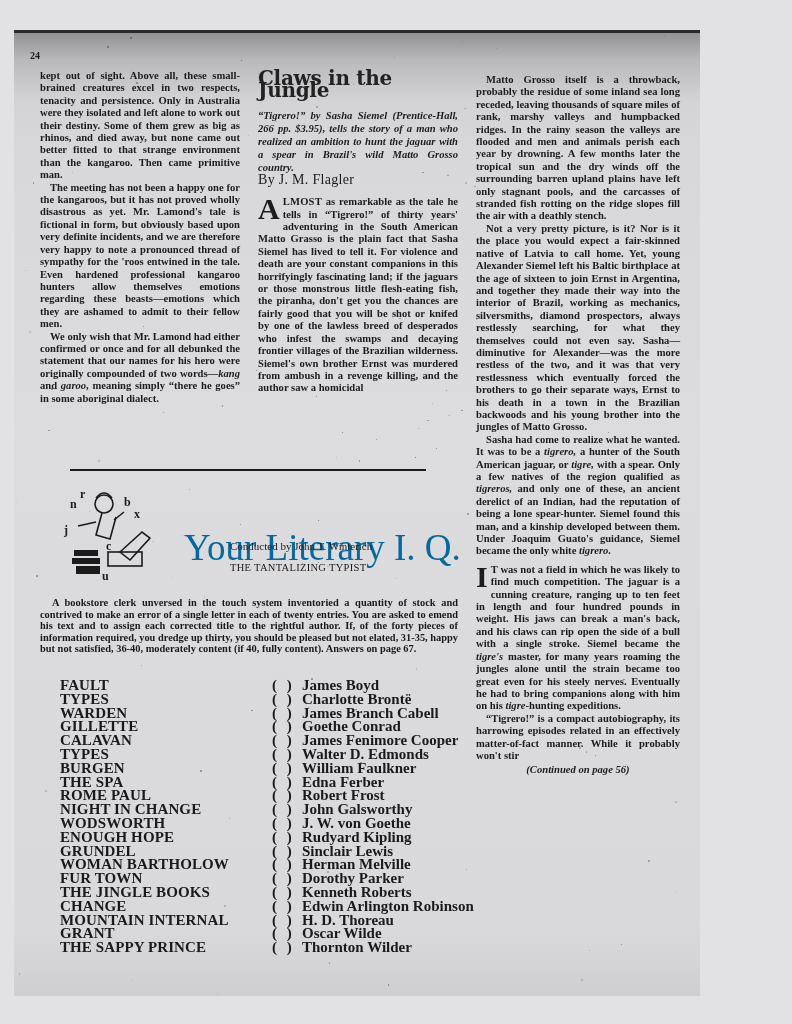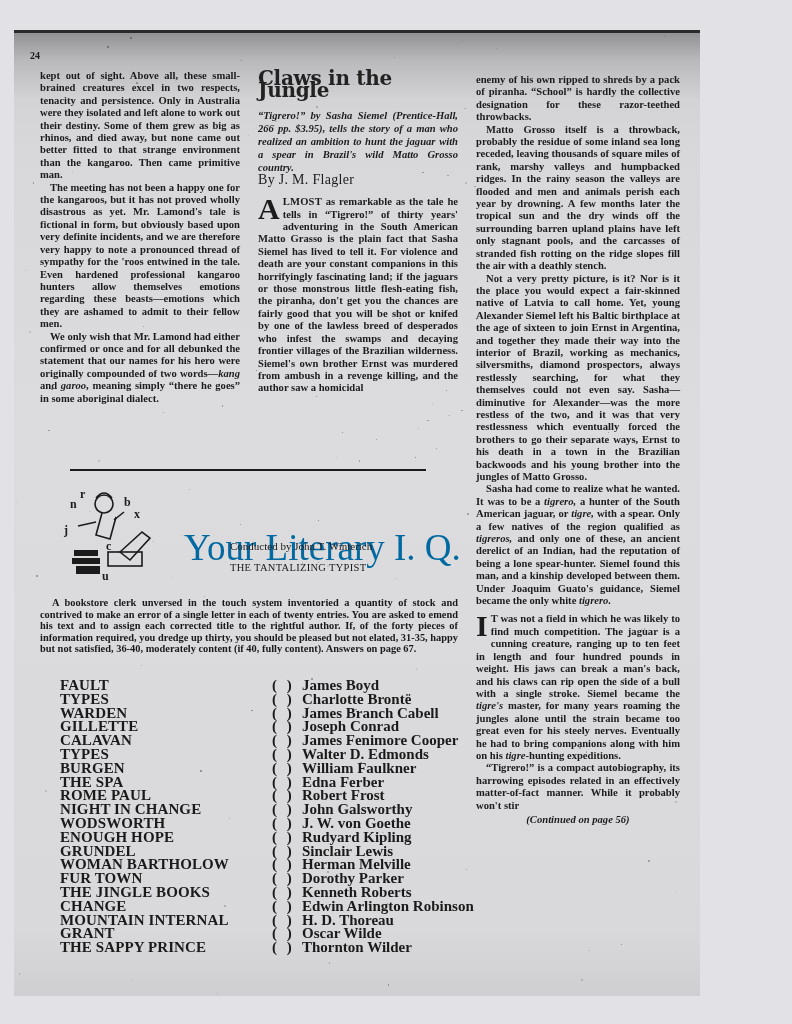--- a/index.html
+++ b/index.html
@@ -77,21 +77,20 @@
 </div>
 
 <div class="col col-mid">
   <h2 class="article-title">Claws in the Jungle</h2>
   <p class="dek noindent">“Tigrero!” by Sasha Siemel (Prentice-Hall, 266 pp. $3.95), tells the story of a man who realized an ambition to hunt the jaguar with a spear in Brazil's wild Matto Grosso country.</p>
   <div class="byline">By J. M. Flagler</div>
   <p class="dropcap-para"><span class="dropcap">A</span><span class="smallcaps-lead">LMOST</span><span> as remarkable as the tale he tells in “Tigrero!” of thirty years' adventuring in the South American Matto Grasso is the plain fact that Sasha Siemel has lived to tell it. For violence and death are your constant companions in this horrifyingly fascinating land; if the jaguars or those monstrous little flesh-eating fish, the piranha, don't get you the chances are fairly good that you will be shot or knifed by one of the lawless breed of desperados who infest the swamps and decaying frontier villages of the Brazilian wilderness. Siemel's own brother Ernst was murdered from ambush in a revenge killing, and the author saw a homicidal</span></p>
 </div>
 
 <div class="col col-right">
-  <p class="noindent">enemy of his own ripped to shreds by a pack of piranha. “School” is hardly the collective designation for these razor-teethed throwbacks.</p>
   <p>Matto Grosso itself is a throwback, probably the residue of some inland sea long receded, leaving thousands of square miles of rank, marshy valleys and humpbacked ridges. In the rainy season the valleys are flooded and men and animals perish each year by drowning. A few months later the tropical sun and the dry winds off the surrounding barren upland plains have left only stagnant pools, and the carcasses of stranded fish rotting on the ridge slopes fill the air with a deathly stench.</p>
   <p>Not a very pretty picture, is it? Nor is it the place you would expect a fair-skinned native of Latvia to call home. Yet, young Alexander Siemel left his Baltic birthplace at the age of sixteen to join Ernst in Argentina, and together they made their way into the interior of Brazil, working as mechanics, silversmiths, diamond prospectors, always restlessly searching, for what they themselves could not even say. Sasha—diminutive for Alexander—was the more restless of the two, and it was that very restlessness which eventually forced the brothers to go their separate ways, Ernst to his death in a town in the Brazilian backwoods and his young brother into the jungles of Matto Grosso.</p>
   <p><span>Sasha had come to realize what he wanted. It was to be a </span><i>tigrero,</i><span> a hunter of the South American jaguar, or </span><i>tigre,</i><span> with a spear. Only a few natives of the region qualified as </span><i>tigreros,</i><span> and only one of these, an ancient derelict of an Indian, had the reputation of being a lone spear-hunter. Siemel found this man, and a kinship developed between them. Under Joaquim Guato's guidance, Siemel became the only white </span><i>tigrero.</i></p>
   <p class="dropcap-para" style="margin-top:6px"><span class="dropcap">I</span><span>T</span><span> was not a field in which he was likely to find much competition. The jaguar is a cunning creature, ranging up to ten feet in length and four hundred pounds in weight. His jaws can break a man's back, and his claws can rip open the side of a bull with a single stroke. Siemel became the </span><i>tigre's</i><span> master, for many years roaming the jungles alone until the strain became too great even for his steely nerves. Eventually he had to bring companions along with him on his </span><i>tigre</i><span>-hunting expeditions.</span></p>
   <p>“Tigrero!” is a compact autobiography, its harrowing episodes related in an effectively matter-of-fact manner. While it probably won't stir</p>
   <div class="continued">(Continued on page 56)</div>
 </div>
 
 <div class="rule"></div>
 
@@ -138,21 +137,21 @@
       <span class="quiz-author">Charlotte Brontë</span>
     </div>
     <div class="quiz-row">
       <span class="quiz-title-item">WARDEN</span>
       <span class="quiz-paren">(  )</span>
       <span class="quiz-author">James Branch Cabell</span>
     </div>
     <div class="quiz-row">
       <span class="quiz-title-item">GILLETTE</span>
       <span class="quiz-paren">(  )</span>
-      <span class="quiz-author">Joseph Conrad</span>
+      <span class="quiz-author">Goethe Conrad</span>
     </div>
     <div class="quiz-row">
       <span class="quiz-title-item">CALAVAN</span>
       <span class="quiz-paren">(  )</span>
       <span class="quiz-author">James Fenimore Cooper</span>
     </div>
     <div class="quiz-row">
       <span class="quiz-title-item">TYPES</span>
       <span class="quiz-paren">(  )</span>
       <span class="quiz-author">Walter D. Edmonds</span>

